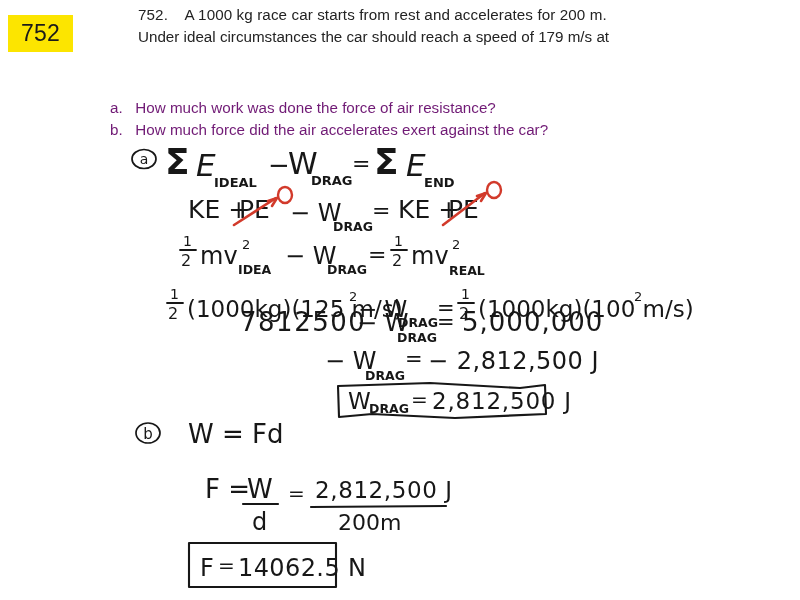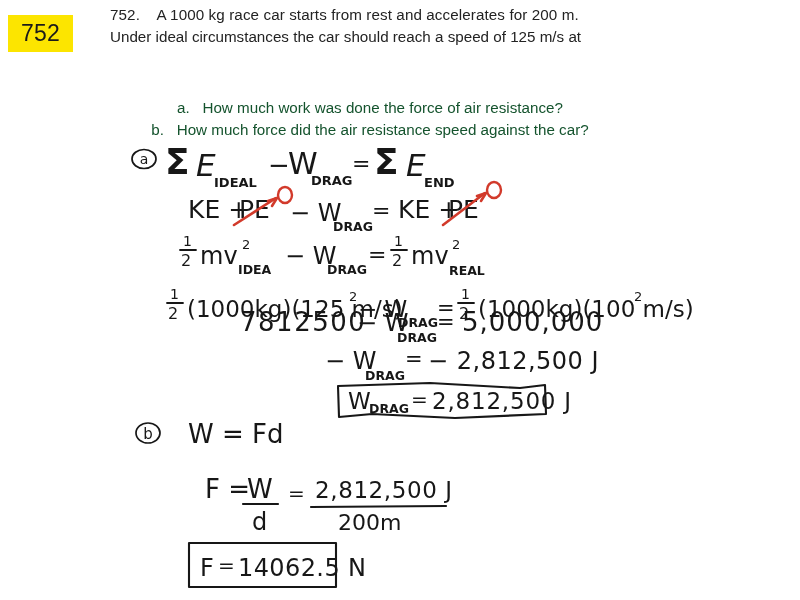--- a/index.html
+++ b/index.html
@@ -37,32 +37,31 @@
   
   #problem-statement {
     position: absolute;
     left: 110px;
     top: 4px;
     width: 500px;
     font-size: 15.2px;
     line-height: 22.4px;
     color: #232323;
   }
-  .stmt-line { white-space: pre; }
+  .stmt-line { white-space: pre; margin-left: 28px; }
   .stmt-num  { letter-spacing: 0.1px; }
 
   #problem-parts {
     position: absolute;
     left: 110px;
     top: 97px;
     width: 520px;
     font-size: 15.2px;
     line-height: 22.4px;
-    color: #14532d;
-    text-align: center;
+    color: #701a75;
   }
   .part-line { white-space: pre; }
 
   
   #handwork {
     position: absolute;
     left: 0;
     top: 138px;
     width: 800px;
     height: 462px;
@@ -76,26 +75,26 @@
 </style>
 </head>
 <body>
 
 <div id="problem-badge">
   <span>752</span>
 </div>
 
 <div id="problem-statement">
   <div class="stmt-line stmt-num">752.    A 1000 kg race car starts from rest and accelerates for 200 m.</div>
-  <div class="stmt-line">Under ideal circumstances the car should reach a speed of 125 m/s at</div>
+  <div class="stmt-line">Under ideal circumstances the car should reach a speed of 179 m/s at</div>
 </div>
 
 <div id="problem-parts">
   <div class="part-line">a.   How much work was done the force of air resistance?</div>
-  <div class="part-line">b.   How much force did the air resistance speed against the car?</div>
+  <div class="part-line">b.   How much force did the air accelerates exert against the car?</div>
 </div>
 
 <div id="handwork">
 <svg width="800" height="462" viewBox="0 0 800 462" xmlns="http://www.w3.org/2000/svg">
 
   <g>
     <ellipse cx="144" cy="21" rx="12" ry="9.5" class="ink-stroke" stroke-width="1.7"></ellipse>
     <text x="144" y="26" class="hw" font-size="14" text-anchor="middle">a</text>
   </g>
 

